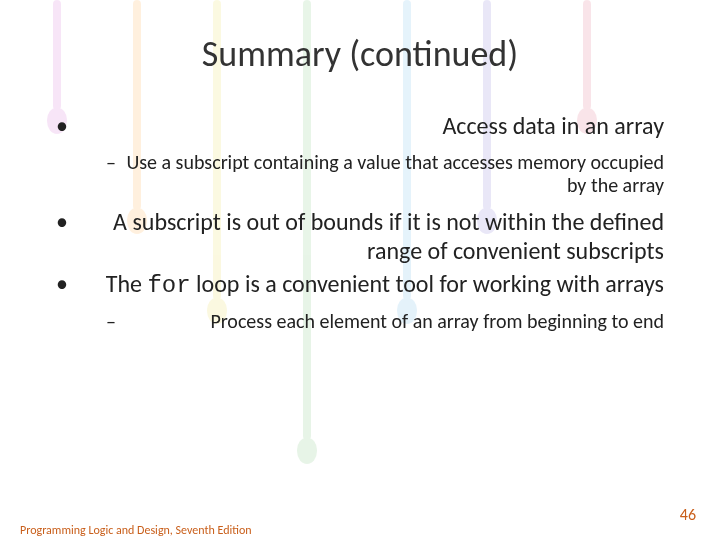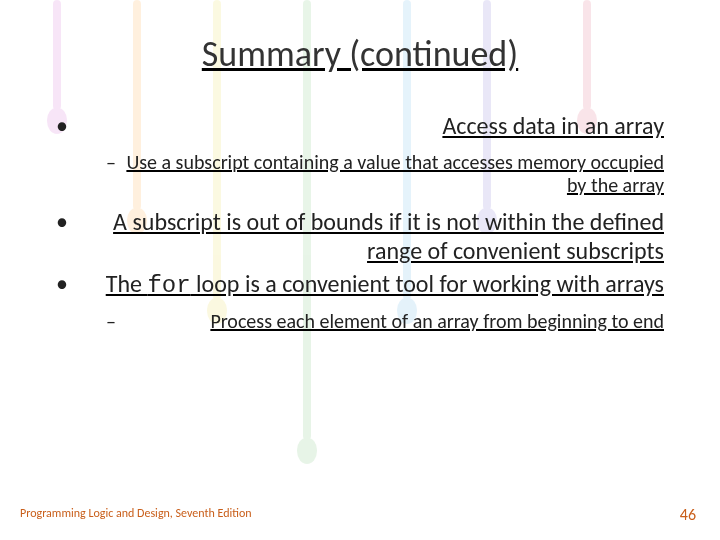--- a/index.html
+++ b/index.html
@@ -29,21 +29,20 @@
     height: 26px;
     margin: -2px auto 0;
     border-radius: 50% 50% 55% 55%;
   }
   .slide {
     position: relative;
     z-index: 1;
     width: 720px;
     height: 540px;
     box-sizing: border-box;
-    text-decoration: underline;
   }
   .title {
     text-align: center;
     color: #333;
     font-size: 36px;
     font-weight: 400;
     padding-top: 32px;
     margin: 0 0 36px 0;
   }
   .content {
@@ -87,21 +86,21 @@
     position: absolute;
     left: 0;
     top: 0;
   }
   .mono {
     font-family: "Courier New", Courier, monospace;
   }
   .footer-left {
     position: absolute;
     left: 20px;
-    bottom: 20px;
+    bottom: 3px;
     font-size: 12px;
     color: #c95f1b;
   }
   .footer-right {
     position: absolute;
     right: 24px;
     bottom: 16px;
     font-size: 16px;
     color: #c95f1b;
   }

